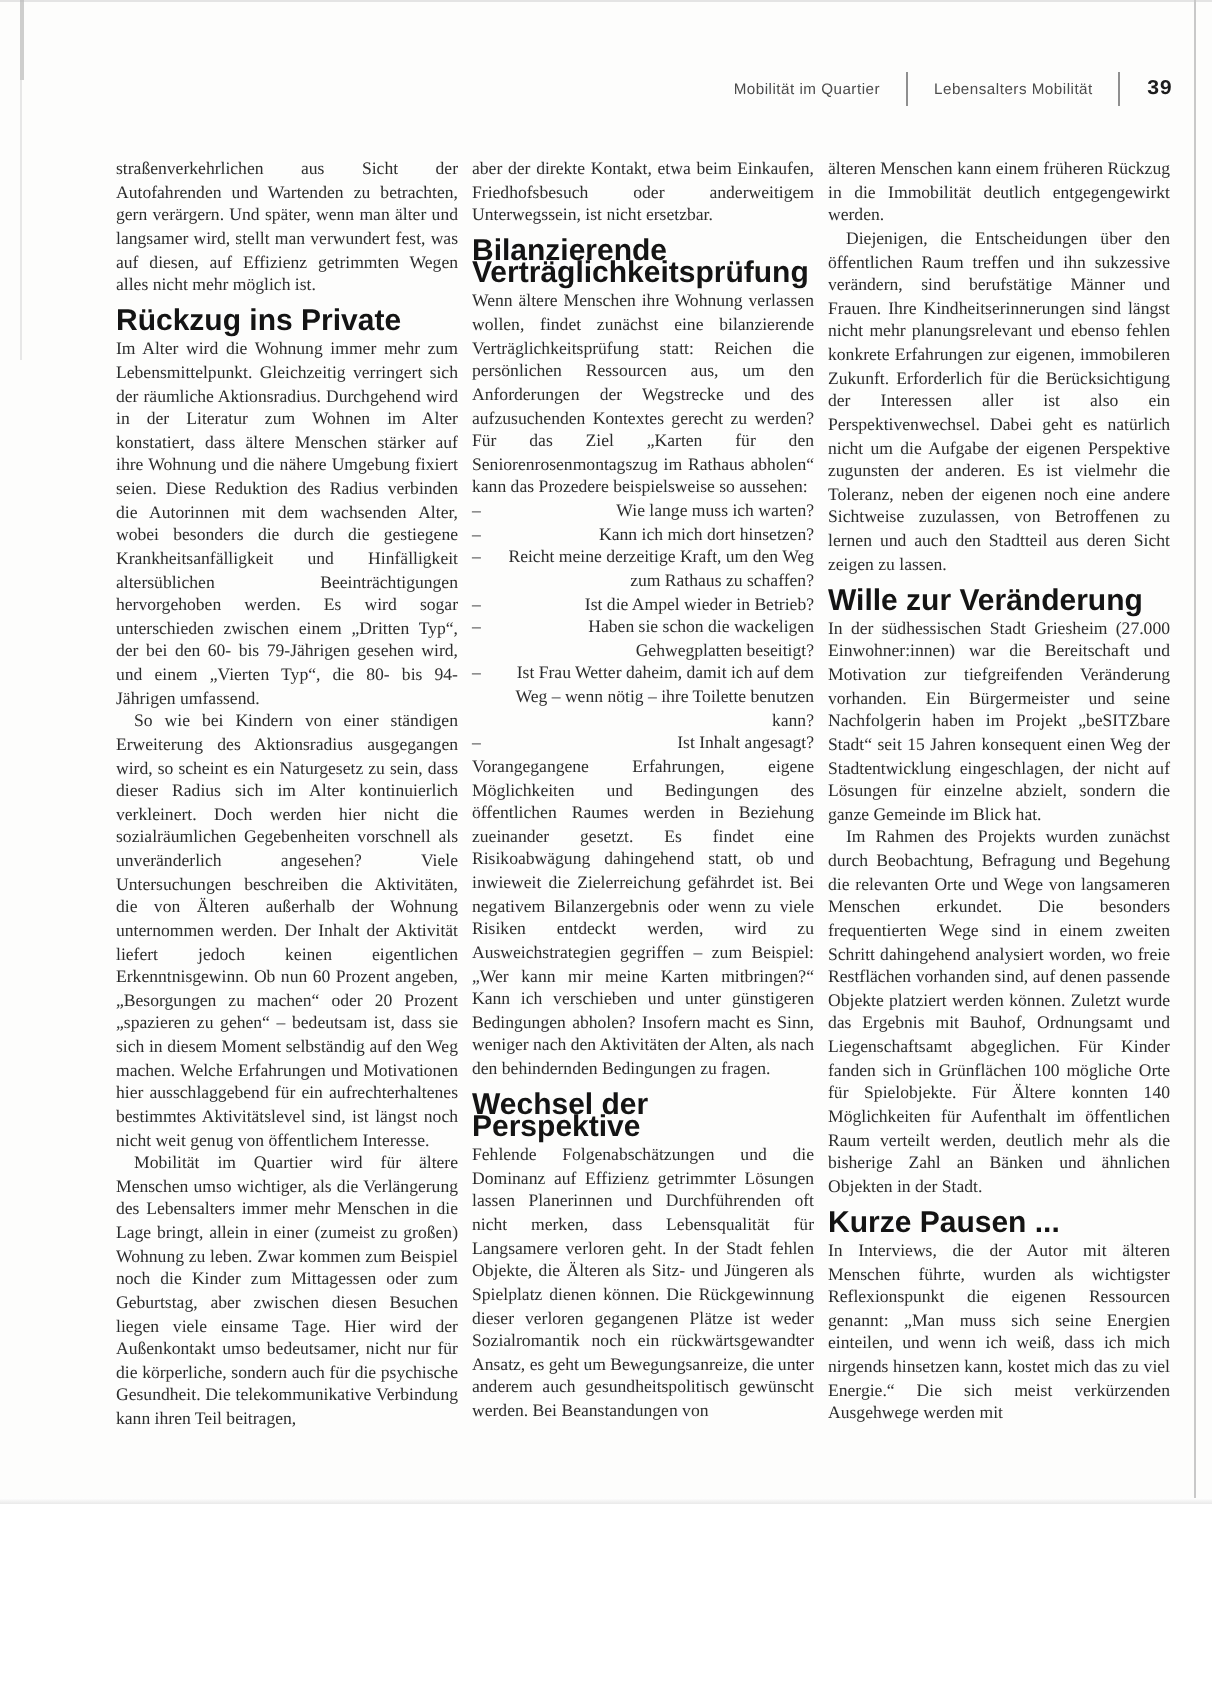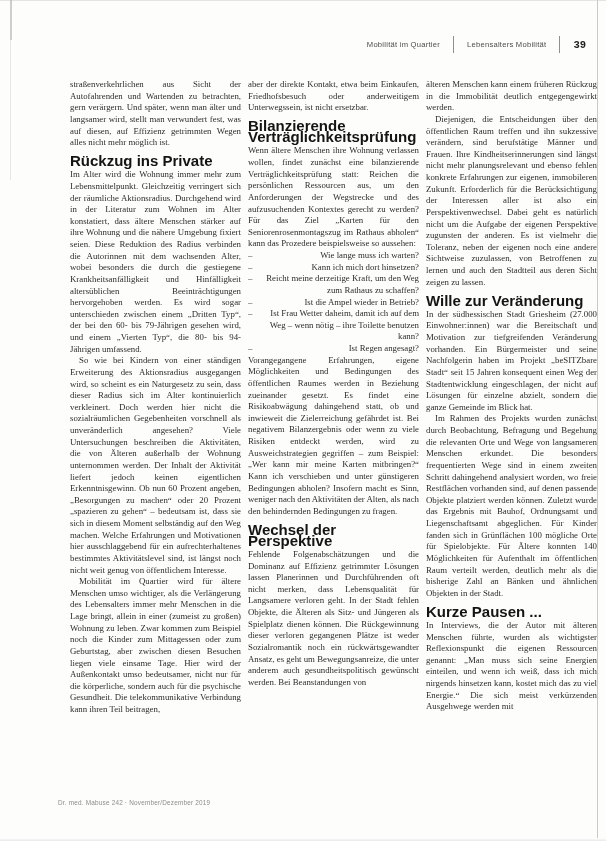--- a/index.html
+++ b/index.html
@@ -1,18 +1,18 @@
 <!DOCTYPE html>
 <html lang="de"><head>
 <meta charset="utf-8">
 <style>
   html,body{margin:0;padding:0;background:#ffffff;}
   .page{
     position:relative;
-    width:606px;height:841px;
+    width:606px;height:752px;
     background:#fdfdfc;
     overflow:hidden;
     font-family:"Liberation Serif","DejaVu Serif",serif;
   }
   
   .scan-left{position:absolute;left:10px;top:0;width:2px;height:40px;background:#b9b9b9;opacity:.7;}
   .scan-left2{position:absolute;left:10px;top:40px;width:1px;height:140px;background:#d8d8d8;opacity:.6;}
   .scan-right{position:absolute;left:597px;top:0;width:1px;height:841px;background:#c9c9c9;}
   .scan-top{position:absolute;left:0;top:0;width:100%;height:1px;background:#e4e4e4;}
   .scan-bottom{position:absolute;left:0;bottom:0;width:100%;height:3px;background:linear-gradient(#fff,#e9e9e9);}
@@ -26,21 +26,20 @@
     filter:blur(.2px);
   }
   .pagehead .divider{width:1px;height:17px;background:#8f8f8f;}
   .pagehead .pageno{font-size:10.5px;font-weight:bold;color:#1d1d1d;letter-spacing:0;font-family:Liberation Mono, monospace;}
 
   
   .content{
     position:absolute;left:58px;top:79px;width:527px;
     display:flex;gap:7px;
     filter:blur(.22px);
-    margin-left:12px;
   }
   .col{width:171px;flex:0 0 171px;}
   .col p{
     margin:0;
     font-size:8.8px;line-height:11.62px;
     text-align:justify;color:#2d2d2d;
     hyphens:auto;-webkit-hyphens:auto;
   }
   .col p.indent{text-indent:9px;}
   .col .head{
@@ -91,22 +90,23 @@
       </div>
       <div class="col">
         <p lang="de">aber der direkte Kontakt, etwa beim Einkaufen, Friedhofsbesuch oder anderweitigem Unterwegssein, ist nicht ersetzbar.</p>
         <div class="head">Bilanzierende Verträglichkeitsprüfung</div>
         <p lang="de">Wenn ältere Menschen ihre Wohnung verlassen wollen, findet zunächst eine bilanzierende Verträglichkeitsprüfung statt: Reichen die persönlichen Ressourcen aus, um den Anforderungen der Wegstrecke und des aufzusuchenden Kontextes gerecht zu werden? Für das Ziel „Karten für den Seniorenrosenmontagszug im Rathaus abholen“ kann das Prozedere beispielsweise so aussehen:</p>
         <ul>
           <li>Wie lange muss ich warten?</li>
           <li>Kann ich mich dort hinsetzen?</li>
           <li>Reicht meine derzeitige Kraft, um den Weg zum Rathaus zu schaffen?</li>
           <li>Ist die Ampel wieder in Betrieb?</li>
+          <li>Haben sie schon die wackeligen Gehwegplatten beseitigt?</li>
           <li>Ist Frau Wetter daheim, damit ich auf dem Weg – wenn nötig – ihre Toilette benutzen kann?</li>
-          <li>Ist Regen angesagt?</li>
+          <li>Ist Inhalt angesagt?</li>
         </ul>
         <p lang="de">Vorangegangene Erfahrungen, eigene Möglichkeiten und Bedingungen des öffentlichen Raumes werden in Beziehung zueinander gesetzt. Es findet eine Risikoabwägung dahingehend statt, ob und inwieweit die Zielerreichung gefährdet ist. Bei negativem Bilanzergebnis oder wenn zu viele Risiken entdeckt werden, wird zu Ausweichstrategien gegriffen – zum Beispiel: „Wer kann mir meine Karten mitbringen?“ Kann ich verschieben und unter günstigeren Bedingungen abholen? Insofern macht es Sinn, weniger nach den Aktivitäten der Alten, als nach den behindernden Bedingungen zu fragen.</p>
         <div class="head">Wechsel der Perspektive</div>
         <p lang="de">Fehlende Folgenabschätzungen und die Dominanz auf Effizienz getrimmter Lösungen lassen Planerinnen und Durchführenden oft nicht merken, dass Lebensqualität für Langsamere verloren geht. In der Stadt fehlen Objekte, die Älteren als Sitz- und Jüngeren als Spielplatz dienen können. Die Rückgewinnung dieser verloren gegangenen Plätze ist weder Sozialromantik noch ein rückwärtsgewandter Ansatz, es geht um Bewegungsanreize, die unter anderem auch gesundheitspolitisch gewünscht werden. Bei Beanstandungen von</p>
       </div>
       <div class="col">
         <p lang="de">älteren Menschen kann einem früheren Rückzug in die Immobilität deutlich entgegengewirkt werden.</p>
         <p class="indent" lang="de">Diejenigen, die Entscheidungen über den öffentlichen Raum treffen und ihn sukzessive verändern, sind berufstätige Männer und Frauen. Ihre Kindheitserinnerungen sind längst nicht mehr planungsrelevant und ebenso fehlen konkrete Erfahrungen zur eigenen, immobileren Zukunft. Erforderlich für die Berücksichtigung der Interessen aller ist also ein Perspektivenwechsel. Dabei geht es natürlich nicht um die Aufgabe der eigenen Perspektive zugunsten der anderen. Es ist vielmehr die Toleranz, neben der eigenen noch eine andere Sichtweise zuzulassen, von Betroffenen zu lernen und auch den Stadtteil aus deren Sicht zeigen zu lassen.</p>
         <div class="head">Wille zur Veränderung</div>
         <p lang="de">In der südhessischen Stadt Griesheim (27.000 Einwohner:innen) war die Bereitschaft und Motivation zur tiefgreifenden Veränderung vorhanden. Ein Bürgermeister und seine Nachfolgerin haben im Projekt „beSITZbare Stadt“ seit 15 Jahren konsequent einen Weg der Stadtentwicklung eingeschlagen, der nicht auf Lösungen für einzelne abzielt, sondern die ganze Gemeinde im Blick hat.</p>

